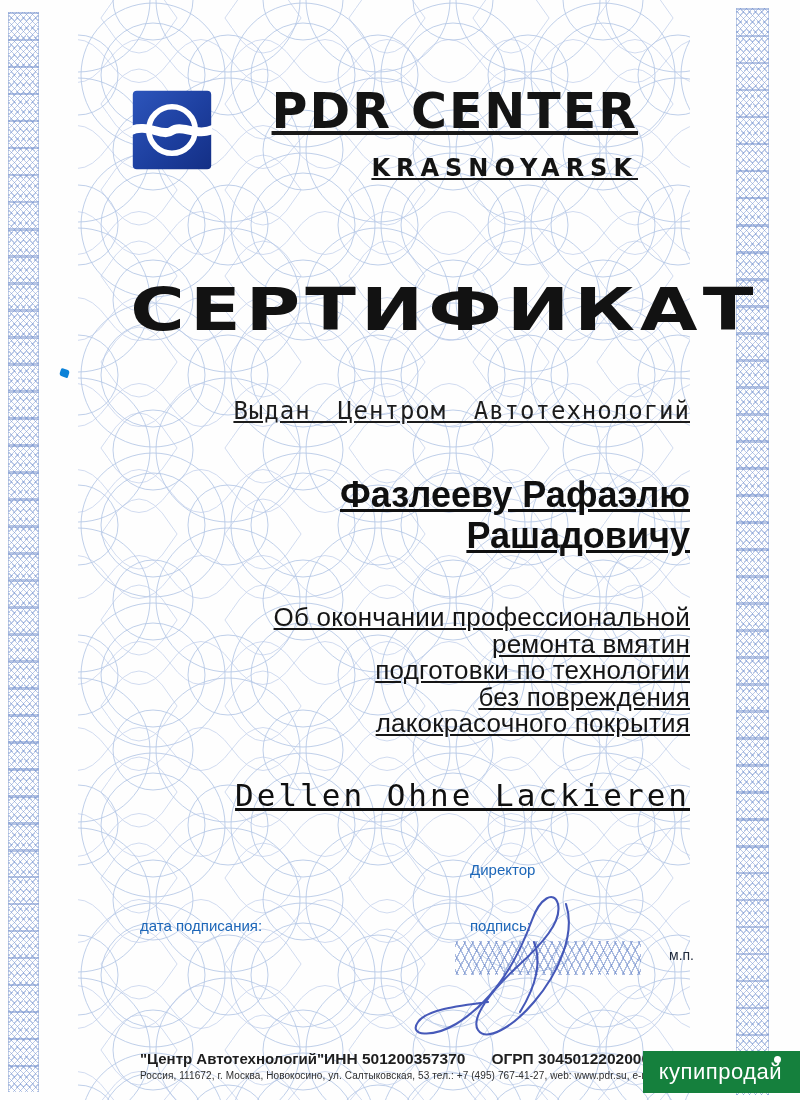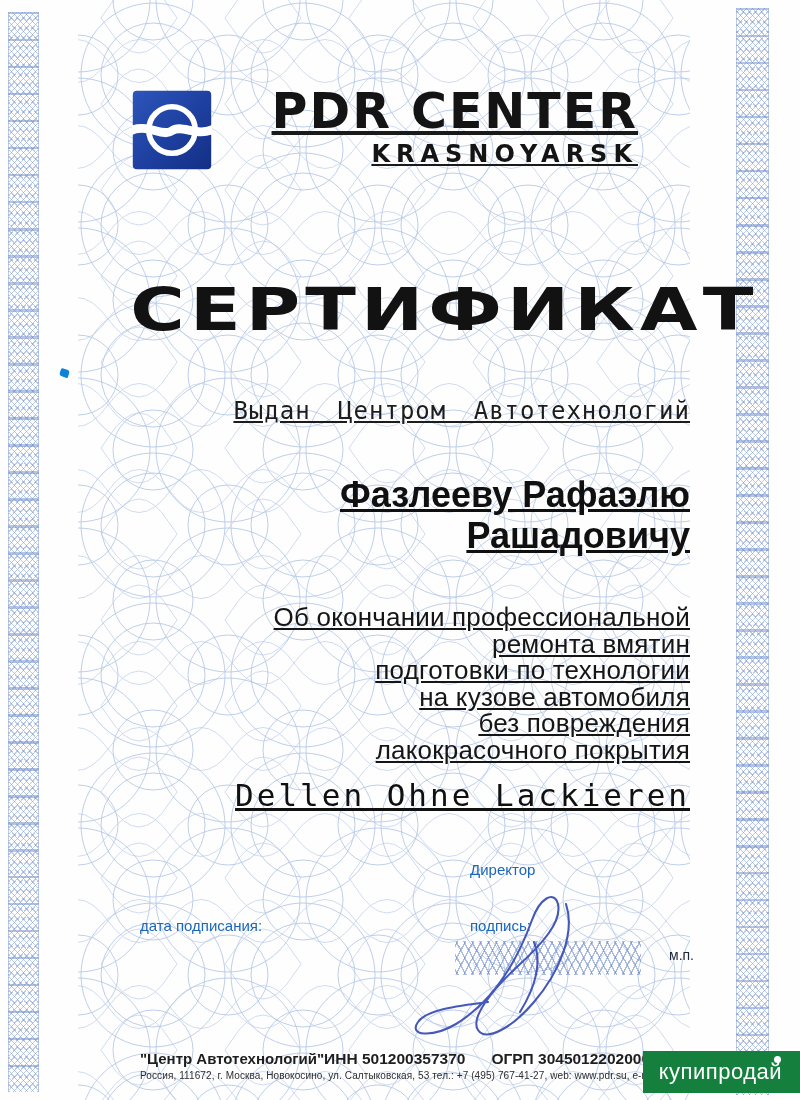--- a/index.html
+++ b/index.html
@@ -31,21 +31,21 @@
 
   
   .logo{left:54px;top:88px;width:80px;height:84px;}
   .brand-text{left:160px;top:84px;width:400px;text-align:right;text-decoration:underline;}
   .brand-1{
     font-family:"DejaVu Sans", sans-serif;font-weight:700;
     font-size:49px;letter-spacing:2px;color:#141414;line-height:56px;white-space:nowrap;
   }
   .brand-2{
     font-family:"DejaVu Sans", sans-serif;font-weight:700;
-    font-size:24px;letter-spacing:6px;color:#141414;line-height:26px;margin-top:1px;white-space:nowrap;
+    font-size:24px;letter-spacing:6px;color:#141414;line-height:26px;margin-top:15px;white-space:nowrap;
   }
 
   
   .title{top:276px;}
   .title .stretch{
     display:inline-block;transform:scaleX(1.28);transform-origin:50% 50%;
     font-family:"DejaVu Sans", sans-serif;font-weight:700;
     font-size:58px;letter-spacing:4px;color:#121212;white-space:nowrap;
   }
   .ink-blot{left:60px;top:369px;width:9px;height:8px;background:#0c82d8;border-radius:2px 3px 1px 3px;transform:rotate(18deg);}
@@ -179,21 +179,20 @@
 
     <div class="abs center recipient">
       <div>Фазлееву Рафаэлю</div>
       <div>Рашадовичу</div>
     </div>
 
     <div class="abs center body-text">
       <div>Об окончании профессиональной</div>
       <div>ремонта вмятин</div>
       <div>подготовки по технологии</div>
-      <div>на кузове автомобиля</div>
       <div>без повреждения</div>
       <div>лакокрасочного покрытия</div>
     </div>
 
     <div class="abs center program">Dellen Ohne Lackieren</div>
 
     <div class="abs blue-label director-label">Директор</div>
     <div class="abs blue-label sig-label">подпись:</div>
     <div class="abs hatch band-sig"></div>
     <div class="abs seal">м.п.</div>

